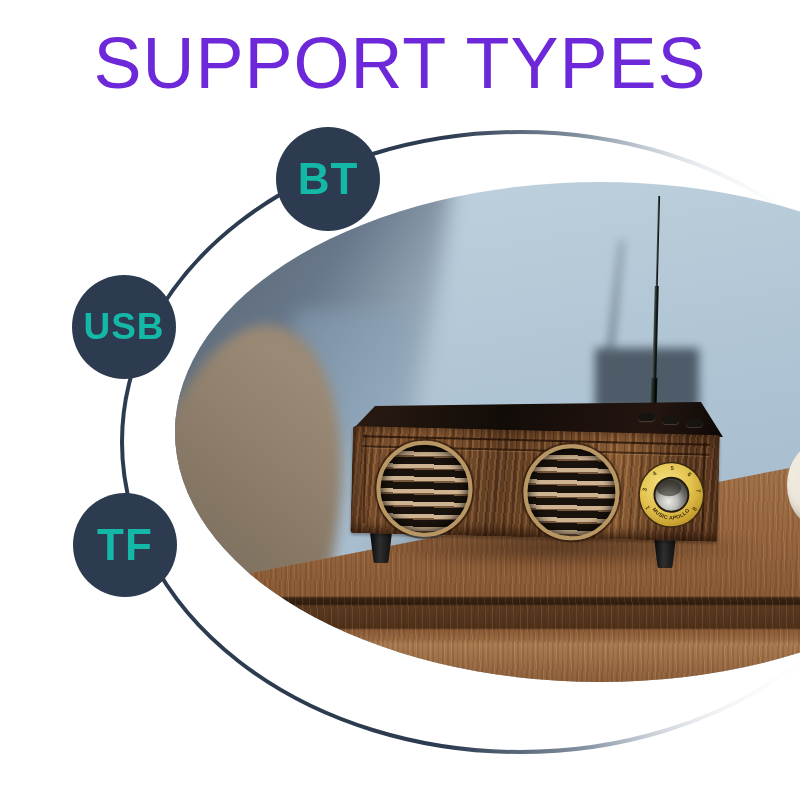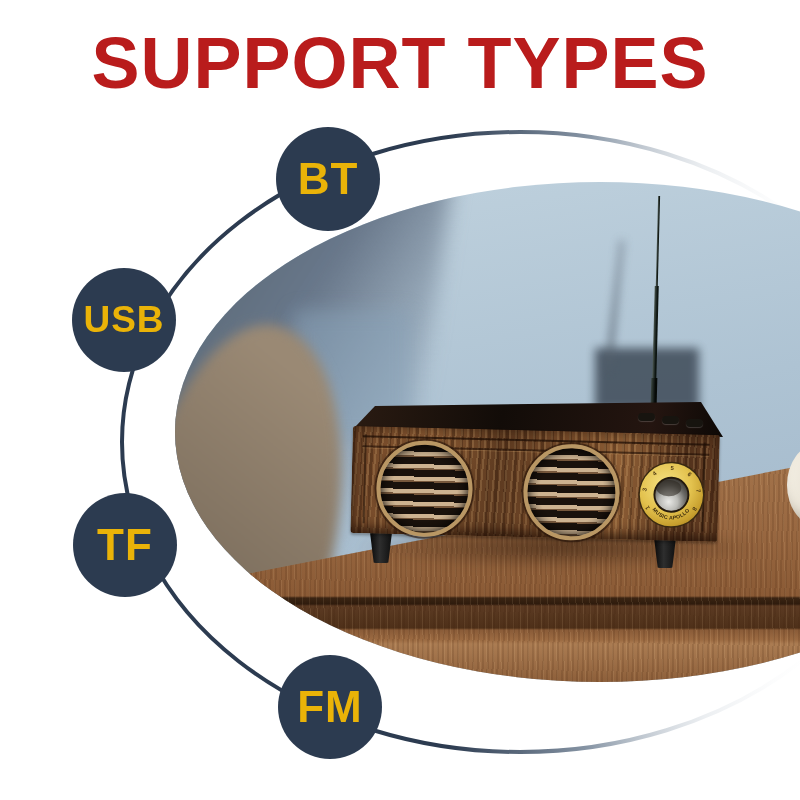--- a/index.html
+++ b/index.html
@@ -3,21 +3,21 @@
 <meta charset="utf-8">
 <style>
   html,body{margin:0;padding:0;background:#fff;}
   .stage{
     position:relative;width:800px;height:800px;overflow:hidden;background:#ffffff;
     font-family:"Liberation Sans",sans-serif;
   }
   
   .title{
     position:absolute;top:22px;left:0;width:100%;text-align:center;
-    font-size:72px;font-weight:bold;color:#b91c1c;letter-spacing:1px;white-space:nowrap;
+    font-size:72px;font-weight:normal;color:#6d28d9;letter-spacing:1px;white-space:nowrap;
   }
   
   .arc-svg{position:absolute;left:0;top:0;}
   
   .photo{
     position:absolute;left:175px;top:182px;width:850px;height:500px;border-radius:50%;
     overflow:hidden;background:linear-gradient(170deg,#c0d2de 0%,#aec3d3 45%,#9db3c7 100%);
   }
   .wall-shade-left{position:absolute;left:-50px;top:-30px;width:300px;height:430px;
     background:linear-gradient(115deg,#56646f 12%,#68778a 48%,rgba(150,165,180,0) 85%);
@@ -86,24 +86,24 @@
     box-shadow:inset 0 0 8px rgba(0,0,0,.75),0 0 0 2px rgba(40,20,8,.6),0 0 6px rgba(0,0,0,.35);}
   .speaker.s1{left:25px;} .speaker.s2{left:172px;}
   .dial-wrap{position:absolute;left:286px;top:27px;width:68px;height:68px;}
   .dial-wrap text{font-family:"Liberation Sans",sans-serif;font-weight:bold;}
   .foot{position:absolute;width:26px;height:30px;border-radius:4px 4px 8px 8px;
     clip-path:polygon(8% 0,92% 0,78% 100%,22% 100%);
     background:linear-gradient(90deg,#000,#2e2e2e 45%,#0a0a0a);}
   .foot.left{left:15px;top:151px;} .foot.right{left:299px;top:156px;}
   
   .badge{position:absolute;width:104px;height:104px;border-radius:50%;background:#2c3b50;
-    color:#eab308;display:flex;align-items:center;justify-content:center;
+    color:#14b8a6;display:flex;align-items:center;justify-content:center;
     font-weight:bold;font-size:44px;letter-spacing:1px;}
   .badge.bt{left:276px;top:127px;}
-  .badge.usb{left:72px;top:268px;font-size:37px;}
+  .badge.usb{left:72px;top:275px;font-size:37px;}
   .badge.tf{left:73px;top:493px;justify-content:center;}
   .badge.fm{left:278px;top:655px;}
 </style>
 </head>
 <body>
 
 <div class="stage">
 
   <div class="title">SUPPORT TYPES</div>
 
@@ -192,17 +192,14 @@
 
   <div class="badge bt">
       <span>BT</span>
     </div>
   <div class="badge usb">
       <span>USB</span>
     </div>
   <div class="badge tf">
       <span>TF</span>
     </div>
-  <div class="badge fm">
-      <span>FM</span>
-    </div>
 
 </div>
 
 </body></html>

